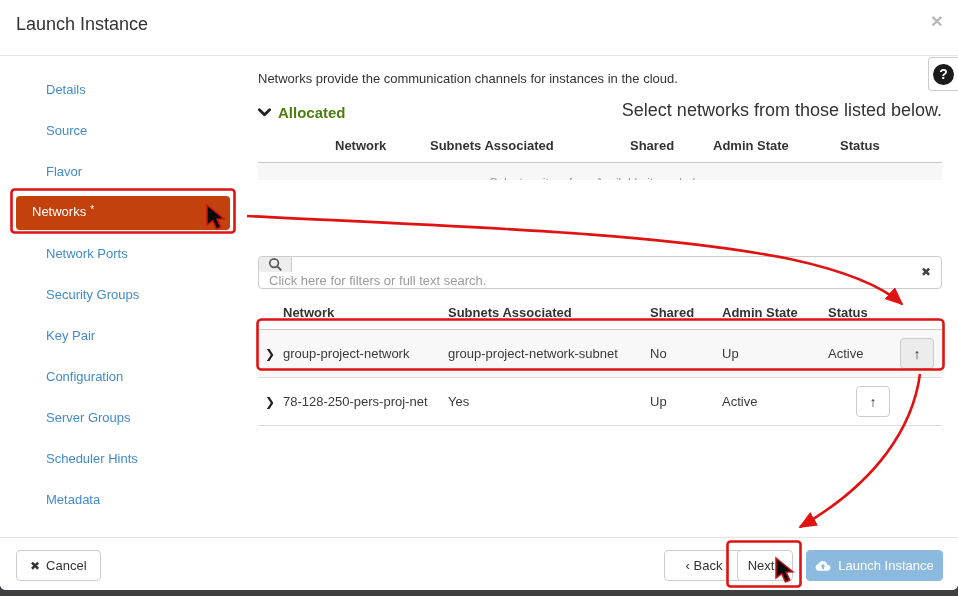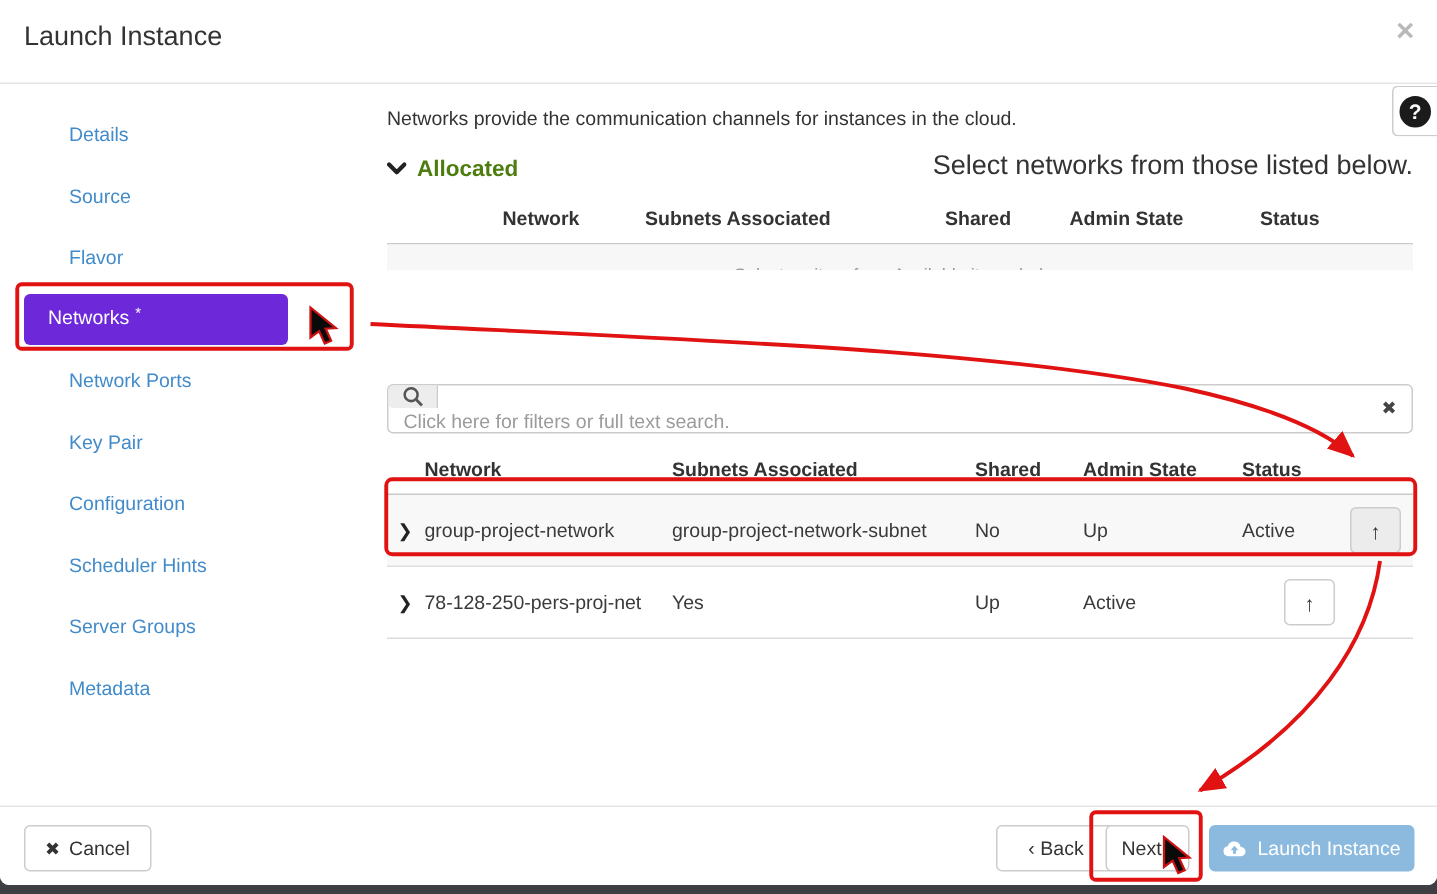--- a/index.html
+++ b/index.html
@@ -22,21 +22,21 @@
     border:1px solid #ccc; border-right:none; border-radius:4px 0 0 4px;
     display:flex; align-items:center; justify-content:center; cursor:pointer; z-index:5; }
   .help-circle { width:21px; height:21px; border-radius:50%; background:#1b1b1b; color:#fff;
     font-weight:bold; font-size:14px; text-align:center; line-height:21px; }
   
   .modal-body { display:flex; height:481px; }
   .sidebar { width:258px; padding-top:13px; flex:none; }
   .sidebar-item { height:41px; display:flex; align-items:center; padding-left:46px;
     font-size:13px; color:#428bca; cursor:pointer; }
   .sidebar-item.selected { padding-left:0; }
-  .pill { margin-left:16px; width:176px; height:34px; background:#6d28d9; color:#fff;
+  .pill { margin-left:16px; width:214px; height:34px; background:#c2410c; color:#fff;
     border-radius:4px; display:flex; align-items:flex-start; padding:8px 0 0 16px; font-size:13px; }
   .pill sup { font-size:10px; margin-left:4px; }
   .content { flex:1; position:relative; padding-right:16px; font-size:13px; color:#333; }
   .desc { margin-top:15px; }
   .alloc-head-row { display:flex; justify-content:space-between; align-items:flex-end; margin-top:14px; }
   .alloc-title { font-size:15px; font-weight:bold; color:#4d7c0f; display:flex; align-items:center; gap:7px; }
   .alloc-hint { font-size:18px; color:#333; }
   .chev-down { width:13px; height:13px; }
   
   .alloc-header { display:grid; grid-template-columns:77px 95px 200px 83px 127px auto;
@@ -98,24 +98,25 @@
       <div class="sidebar-item">Details</div>
       <div class="sidebar-item">Source</div>
       <div class="sidebar-item">Flavor</div>
       <div class="sidebar-item selected">
         <div class="pill">
           <span>Networks</span>
           <sup>*</sup>
         </div>
       </div>
       <div class="sidebar-item">Network Ports</div>
+      <div class="sidebar-item">Security Groups</div>
       <div class="sidebar-item">Key Pair</div>
       <div class="sidebar-item">Configuration</div>
+      <div class="sidebar-item">Server Groups</div>
       <div class="sidebar-item">Scheduler Hints</div>
-      <div class="sidebar-item">Server Groups</div>
       <div class="sidebar-item">Metadata</div>
     </div>
 
     <div class="content">
       <div class="desc">Networks provide the communication channels for instances in the cloud.</div>
 
       <div class="alloc-head-row">
         <div class="alloc-title">
           <svg class="chev-down" viewBox="0 0 14 14">
               <path d="M1.5 4 L7 9.5 L12.5 4" fill="none" stroke="#222" stroke-width="3" stroke-linecap="round" stroke-linejoin="round"></path>

